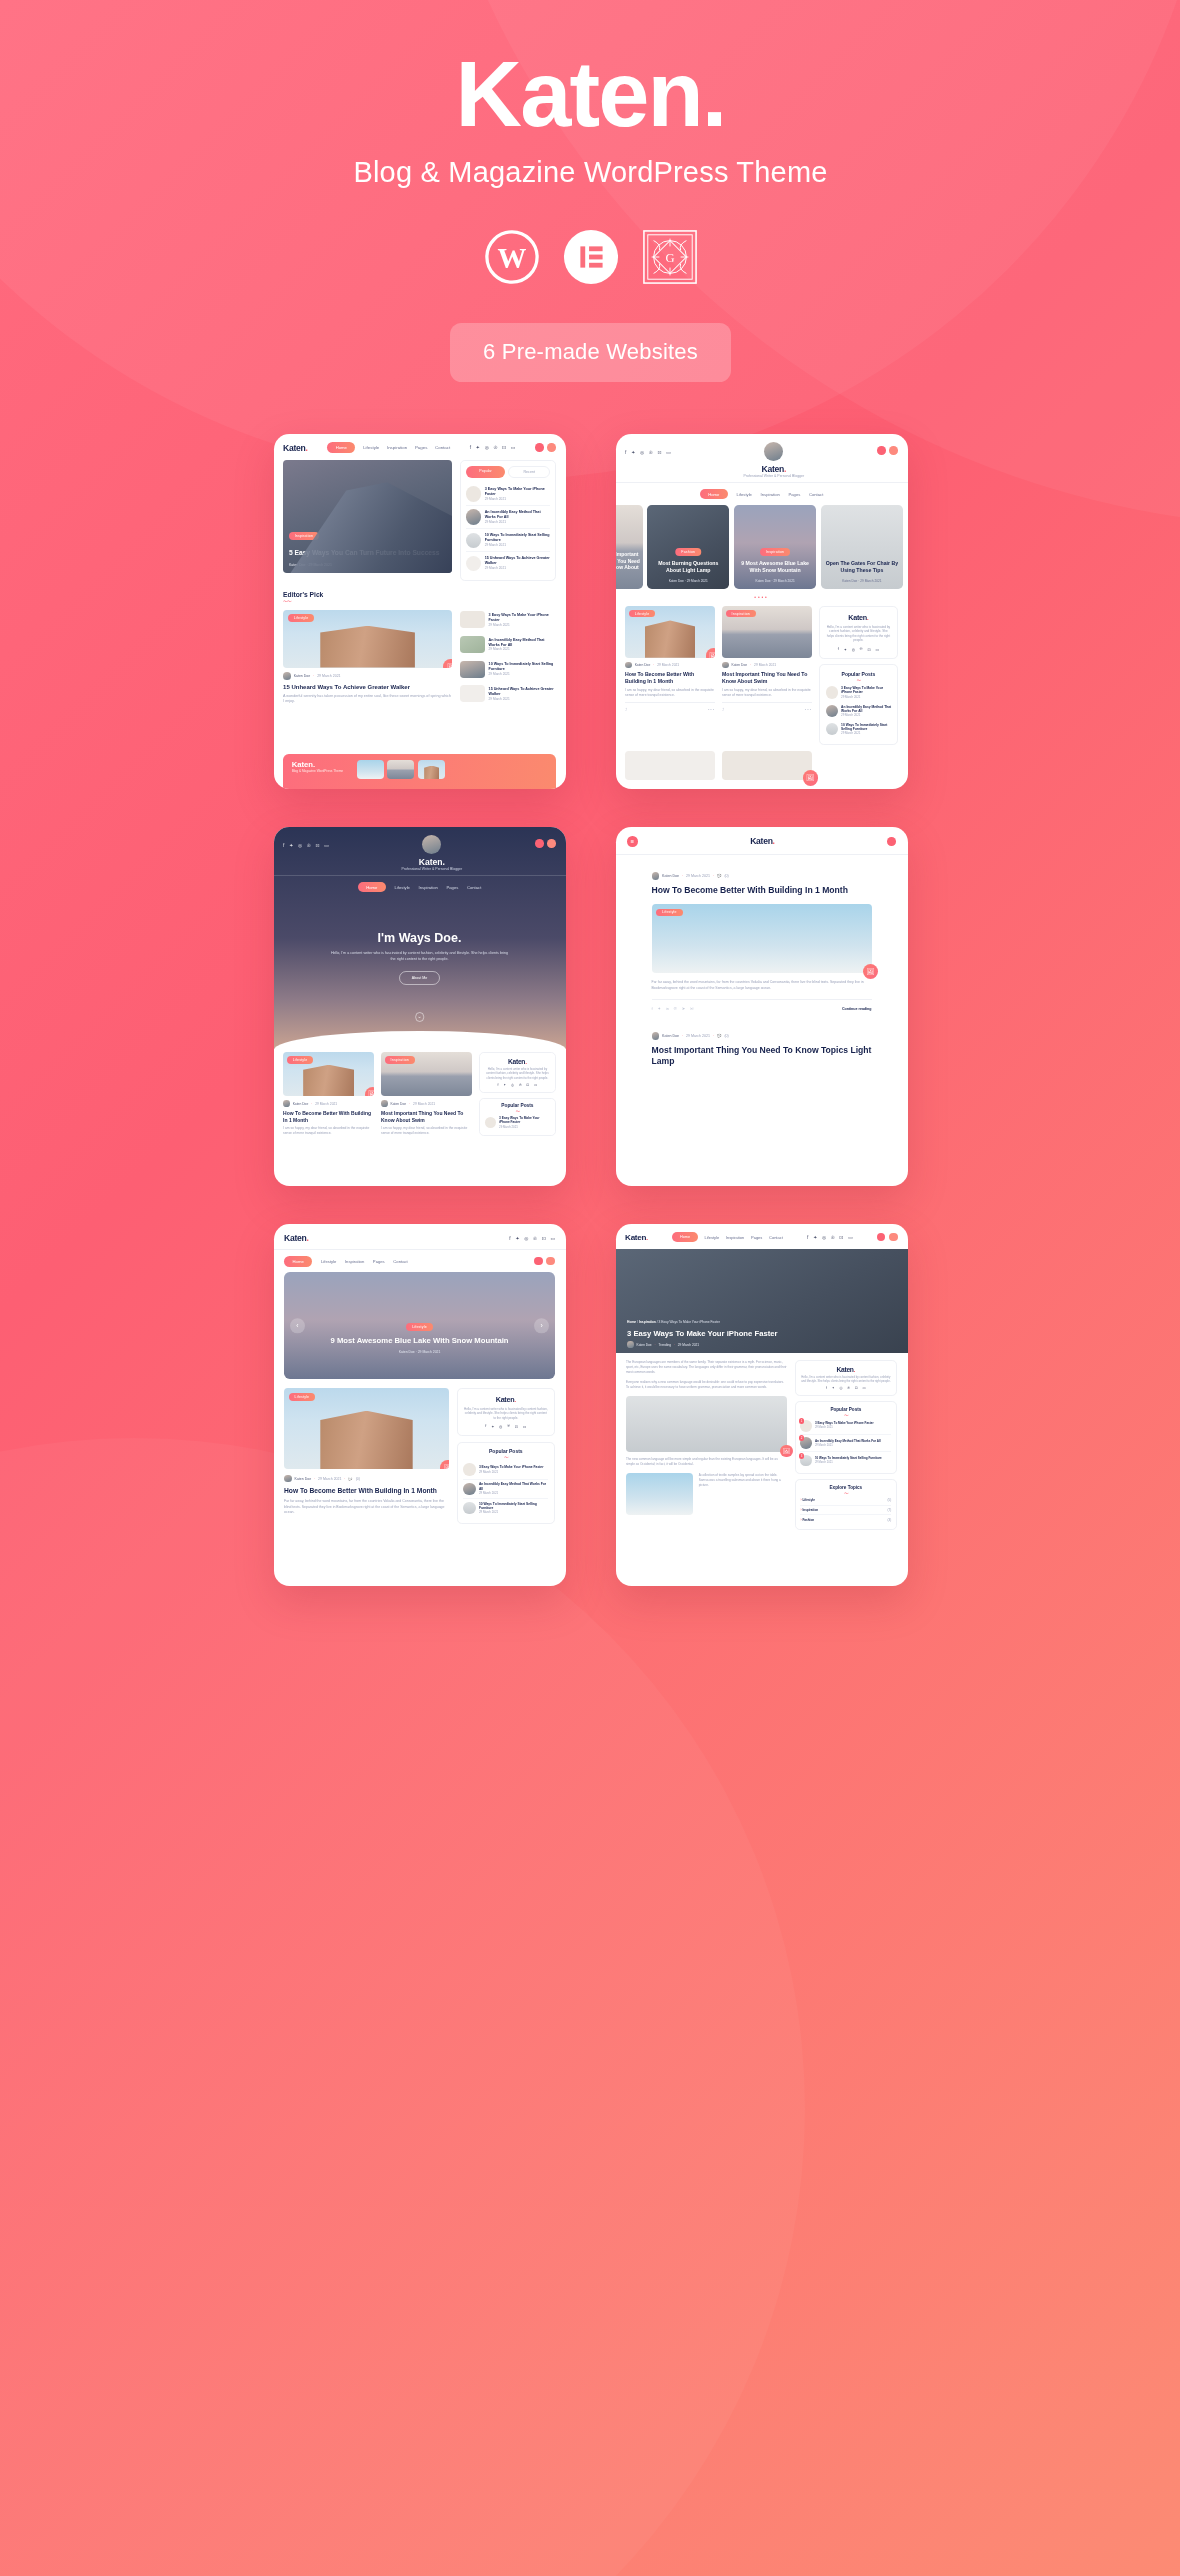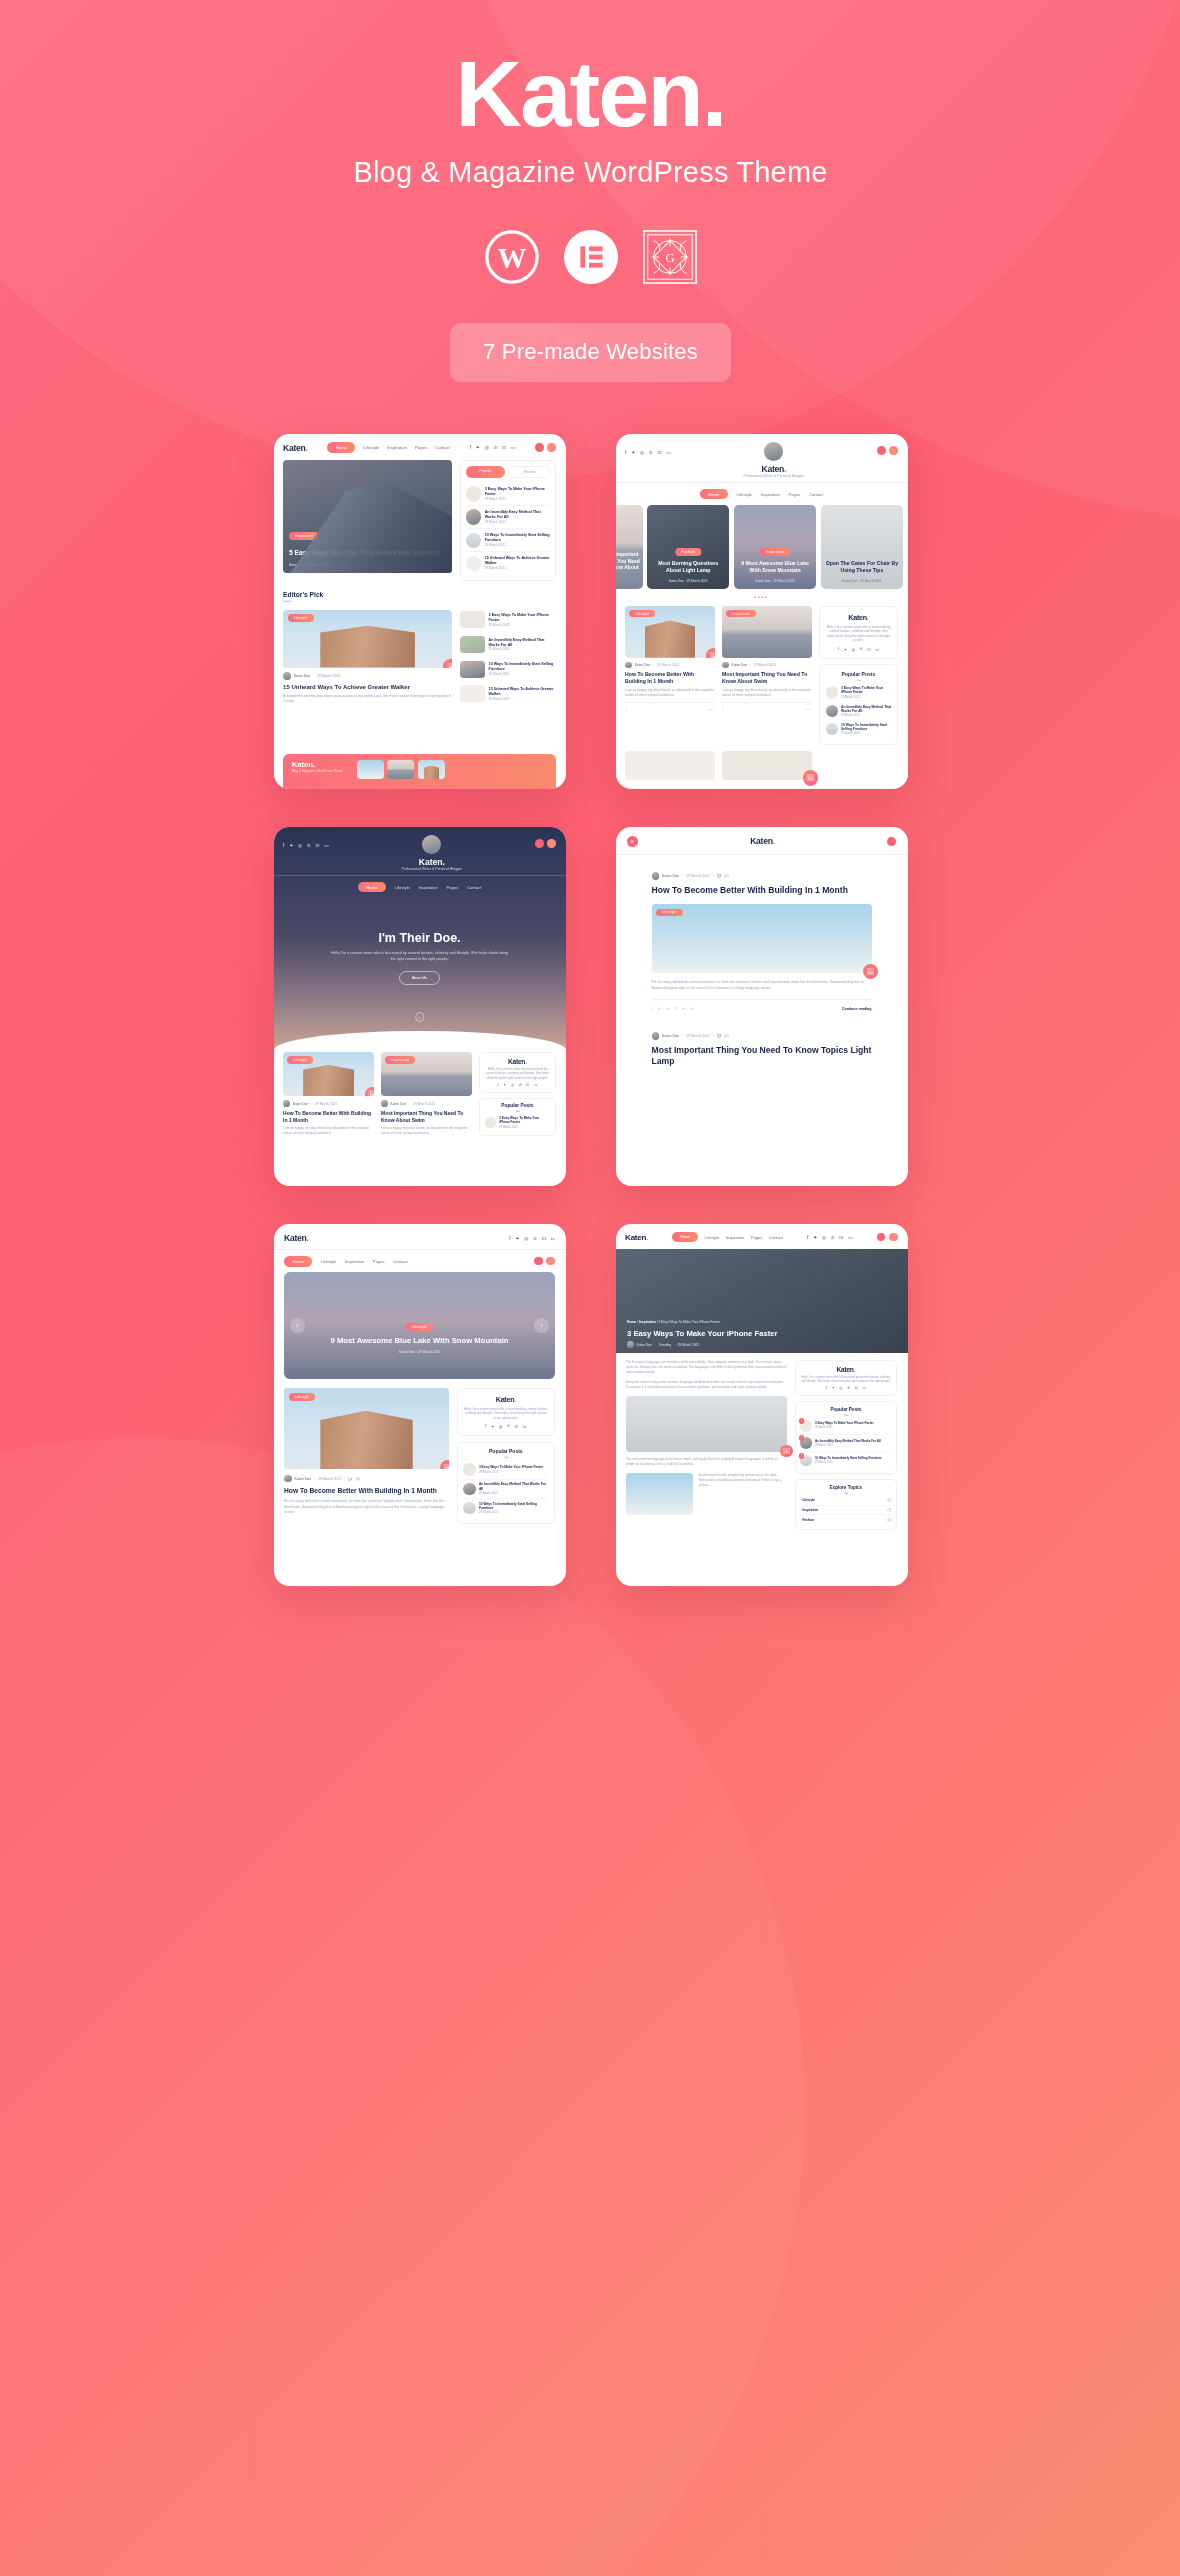--- a/index.html
+++ b/index.html
@@ -163,21 +163,21 @@
         <rect x="6" y="6" width="46" height="46" fill="none" stroke="#fff" stroke-width="1"></rect>
         <circle cx="29" cy="29" r="17" fill="none" stroke="#fff" stroke-width="1"></circle>
         <rect x="17" y="17" width="24" height="24" fill="none" stroke="#fff" stroke-width="1" transform="rotate(45 29 29)"></rect>
         <path d="M29 10 L29 18 M29 40 L29 48 M10 29 L18 29 M40 29 L48 29" stroke="#fff" stroke-width="1"></path>
         <path d="M12 12 Q20 16 18 22 M46 12 Q38 16 40 22 M12 46 Q20 42 18 36 M46 46 Q38 42 40 36" fill="none" stroke="#fff" stroke-width="1"></path>
         <text x="29" y="34" font-family="Liberation Serif, serif" font-size="13" fill="#fff" text-anchor="middle">G</text>
       </svg>
     </div>
   </div>
 
-  <div class="hero-badge">7 Pre-made Websites</div>
+  <div class="hero-badge">6 Pre-made Websites</div>
 </div>
 
 <div class="grid">
 
   <div class="shot h1">
     <div style="display:flex;align-items:center;justify-content:space-between;padding:8.6px 9.6px 6.7px;">
       <div class="logo" style="font-size:8.6px">
         <span>Katen</span><span class="dot">.</span>
       </div>
       <div style="display:flex;align-items:center;gap:7.7px;font-size:4.4px">
@@ -491,21 +491,21 @@
       </div>
       <div style="height:1px;background:rgba(255,255,255,.16)"></div>
       <div style="display:flex;justify-content:center;align-items:center;gap:8.6px;padding:5.8px 0;font-size:4.2px">
         <span class="pill" style="padding:2.9px 8.6px">Home</span>
         <span style="color:#d6dbe9">Lifestyle</span>
         <span style="color:#d6dbe9">Inspiration</span>
         <span style="color:#d6dbe9">Pages</span>
         <span style="color:#d6dbe9">Contact</span>
       </div>
       <div style="text-align:center;margin-top:33px">
-        <div style="color:#fff;font-weight:700;font-size:12.5px">I'm Their Doe.</div>
+        <div style="color:#fff;font-weight:700;font-size:12.5px">I'm Ways Doe.</div>
         <div style="color:#d9dde9;font-size:3.7px;line-height:1.6;margin:5.8px auto 0;width:182px">Hello, I'm a content writer who is fascinated by content fashion, celebrity and lifestyle. She helps clients bring the right content to the right people.</div>
         <div style="display:inline-block;margin-top:8.6px;border:1px solid rgba(255,255,255,.5);color:#fff;font-size:3.6px;padding:3.8px 11.5px;border-radius:19px">About Me</div>
       </div>
       <div style="position:absolute;left:50%;transform:translateX(-50%);bottom:27px;width:9.6px;height:9.6px;border:1px solid rgba(255,255,255,.5);border-radius:50%;color:#fff;font-size:4.8px;display:flex;align-items:center;justify-content:center">⌄</div>
       <div style="position:absolute;left:0;right:0;bottom:-1px;height:19px;background:#fff;border-radius:50% 50% 0 0 / 100% 100% 0 0"></div>
     </div>
 
     <div style="display:flex;gap:6.7px;padding:3.8px 9.6px 0">
       <div style="flex:1">
         <div class="img-building sq" style="height:44px;position:relative">

